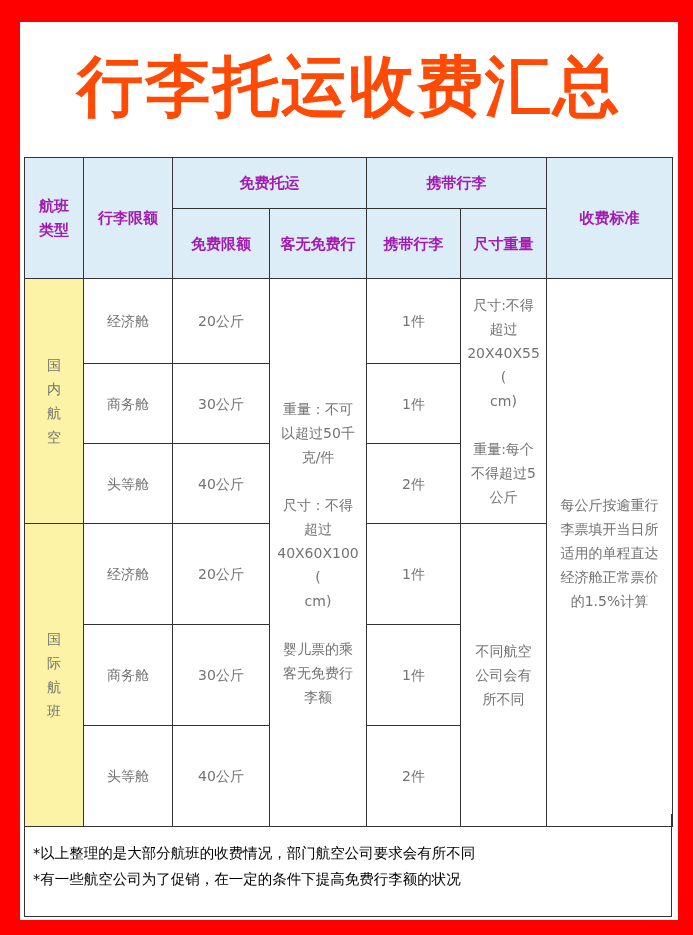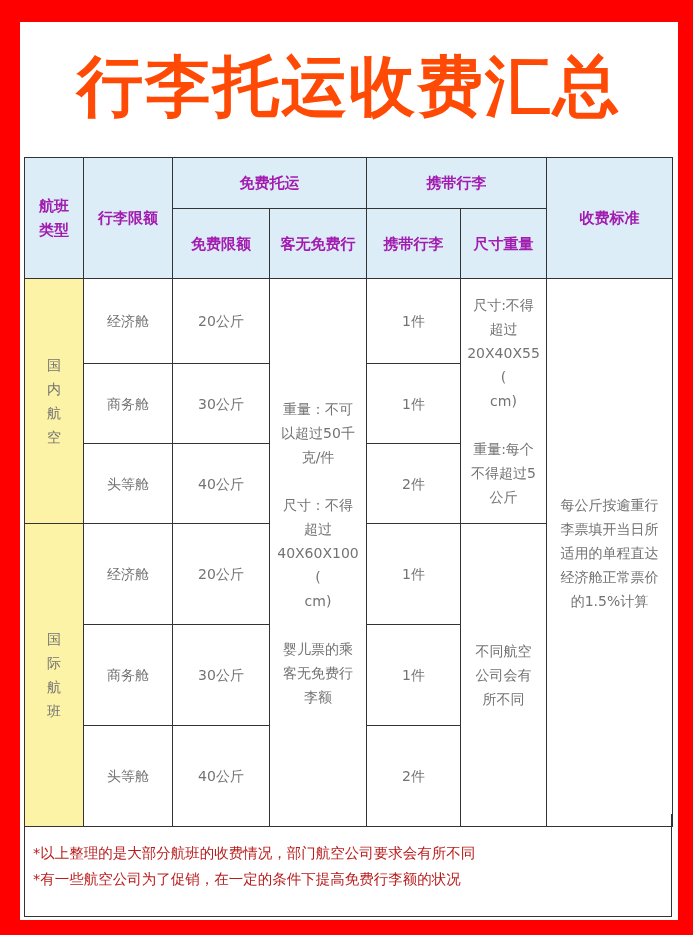--- a/index.html
+++ b/index.html
@@ -23,21 +23,21 @@
     border: 1.5px solid #333; text-align: center; vertical-align: middle;
     font-size: 14px; line-height: 24px; font-weight: normal; color: #737373;
   }
   table.grid th { background: #dcedf8; font-weight: bold; font-size: 15px; color: #a21caf; }
   .cat { background: #fdf3a6; font-weight: bold; font-size: 22px; line-height: 42px; color: #222; }
   .cell-text { display: inline-block; padding: 0 6px; word-break: break-all; }
   .multi { white-space: pre-line; }
   .notes {
     position: absolute; left: 4px; top: 792px; width: 648px; height: 103px;
     border: 1.5px solid #333; border-top: none; padding: 26px 8px 0 8px;
-    font-size: 14.5px; line-height: 26px; color: #b91c1c;
+    font-size: 14.5px; line-height: 26px; color: #000000;
   }
 </style>
 </head>
 <body>
 
 <div class="panel">
   <div class="title">行李托运收费汇总</div>
 
   <table class="grid">
     <colgroup>

